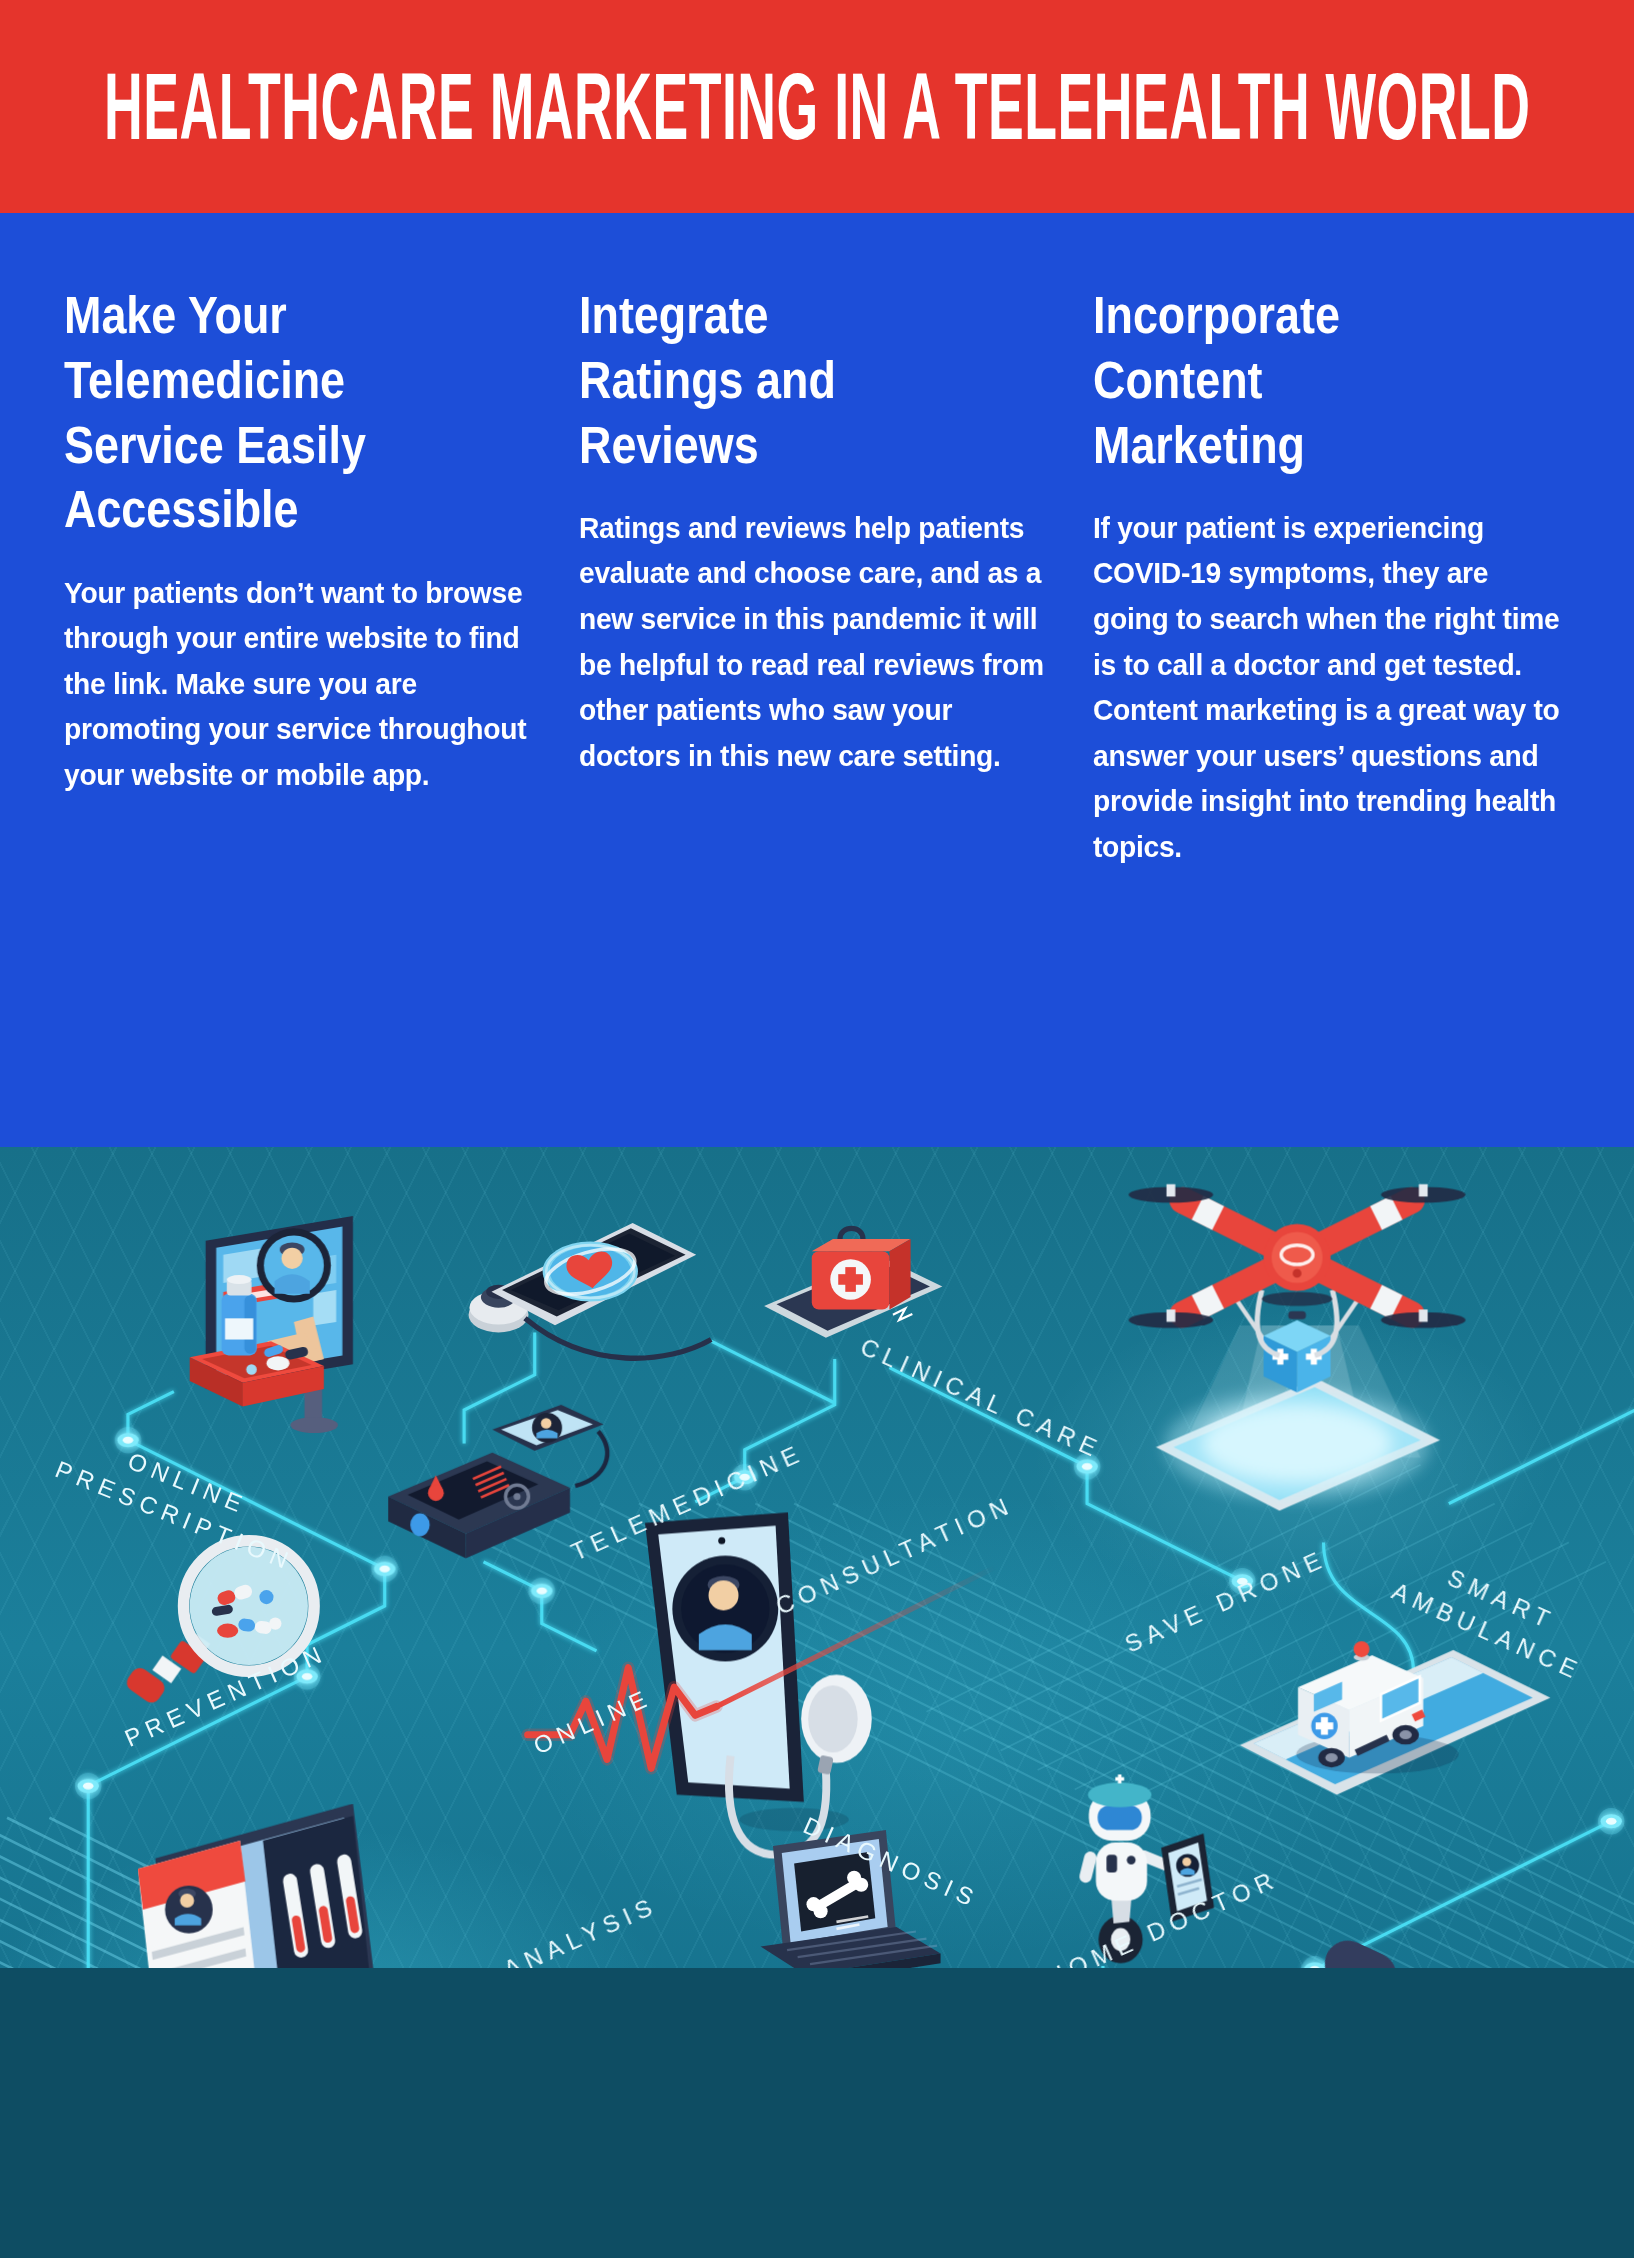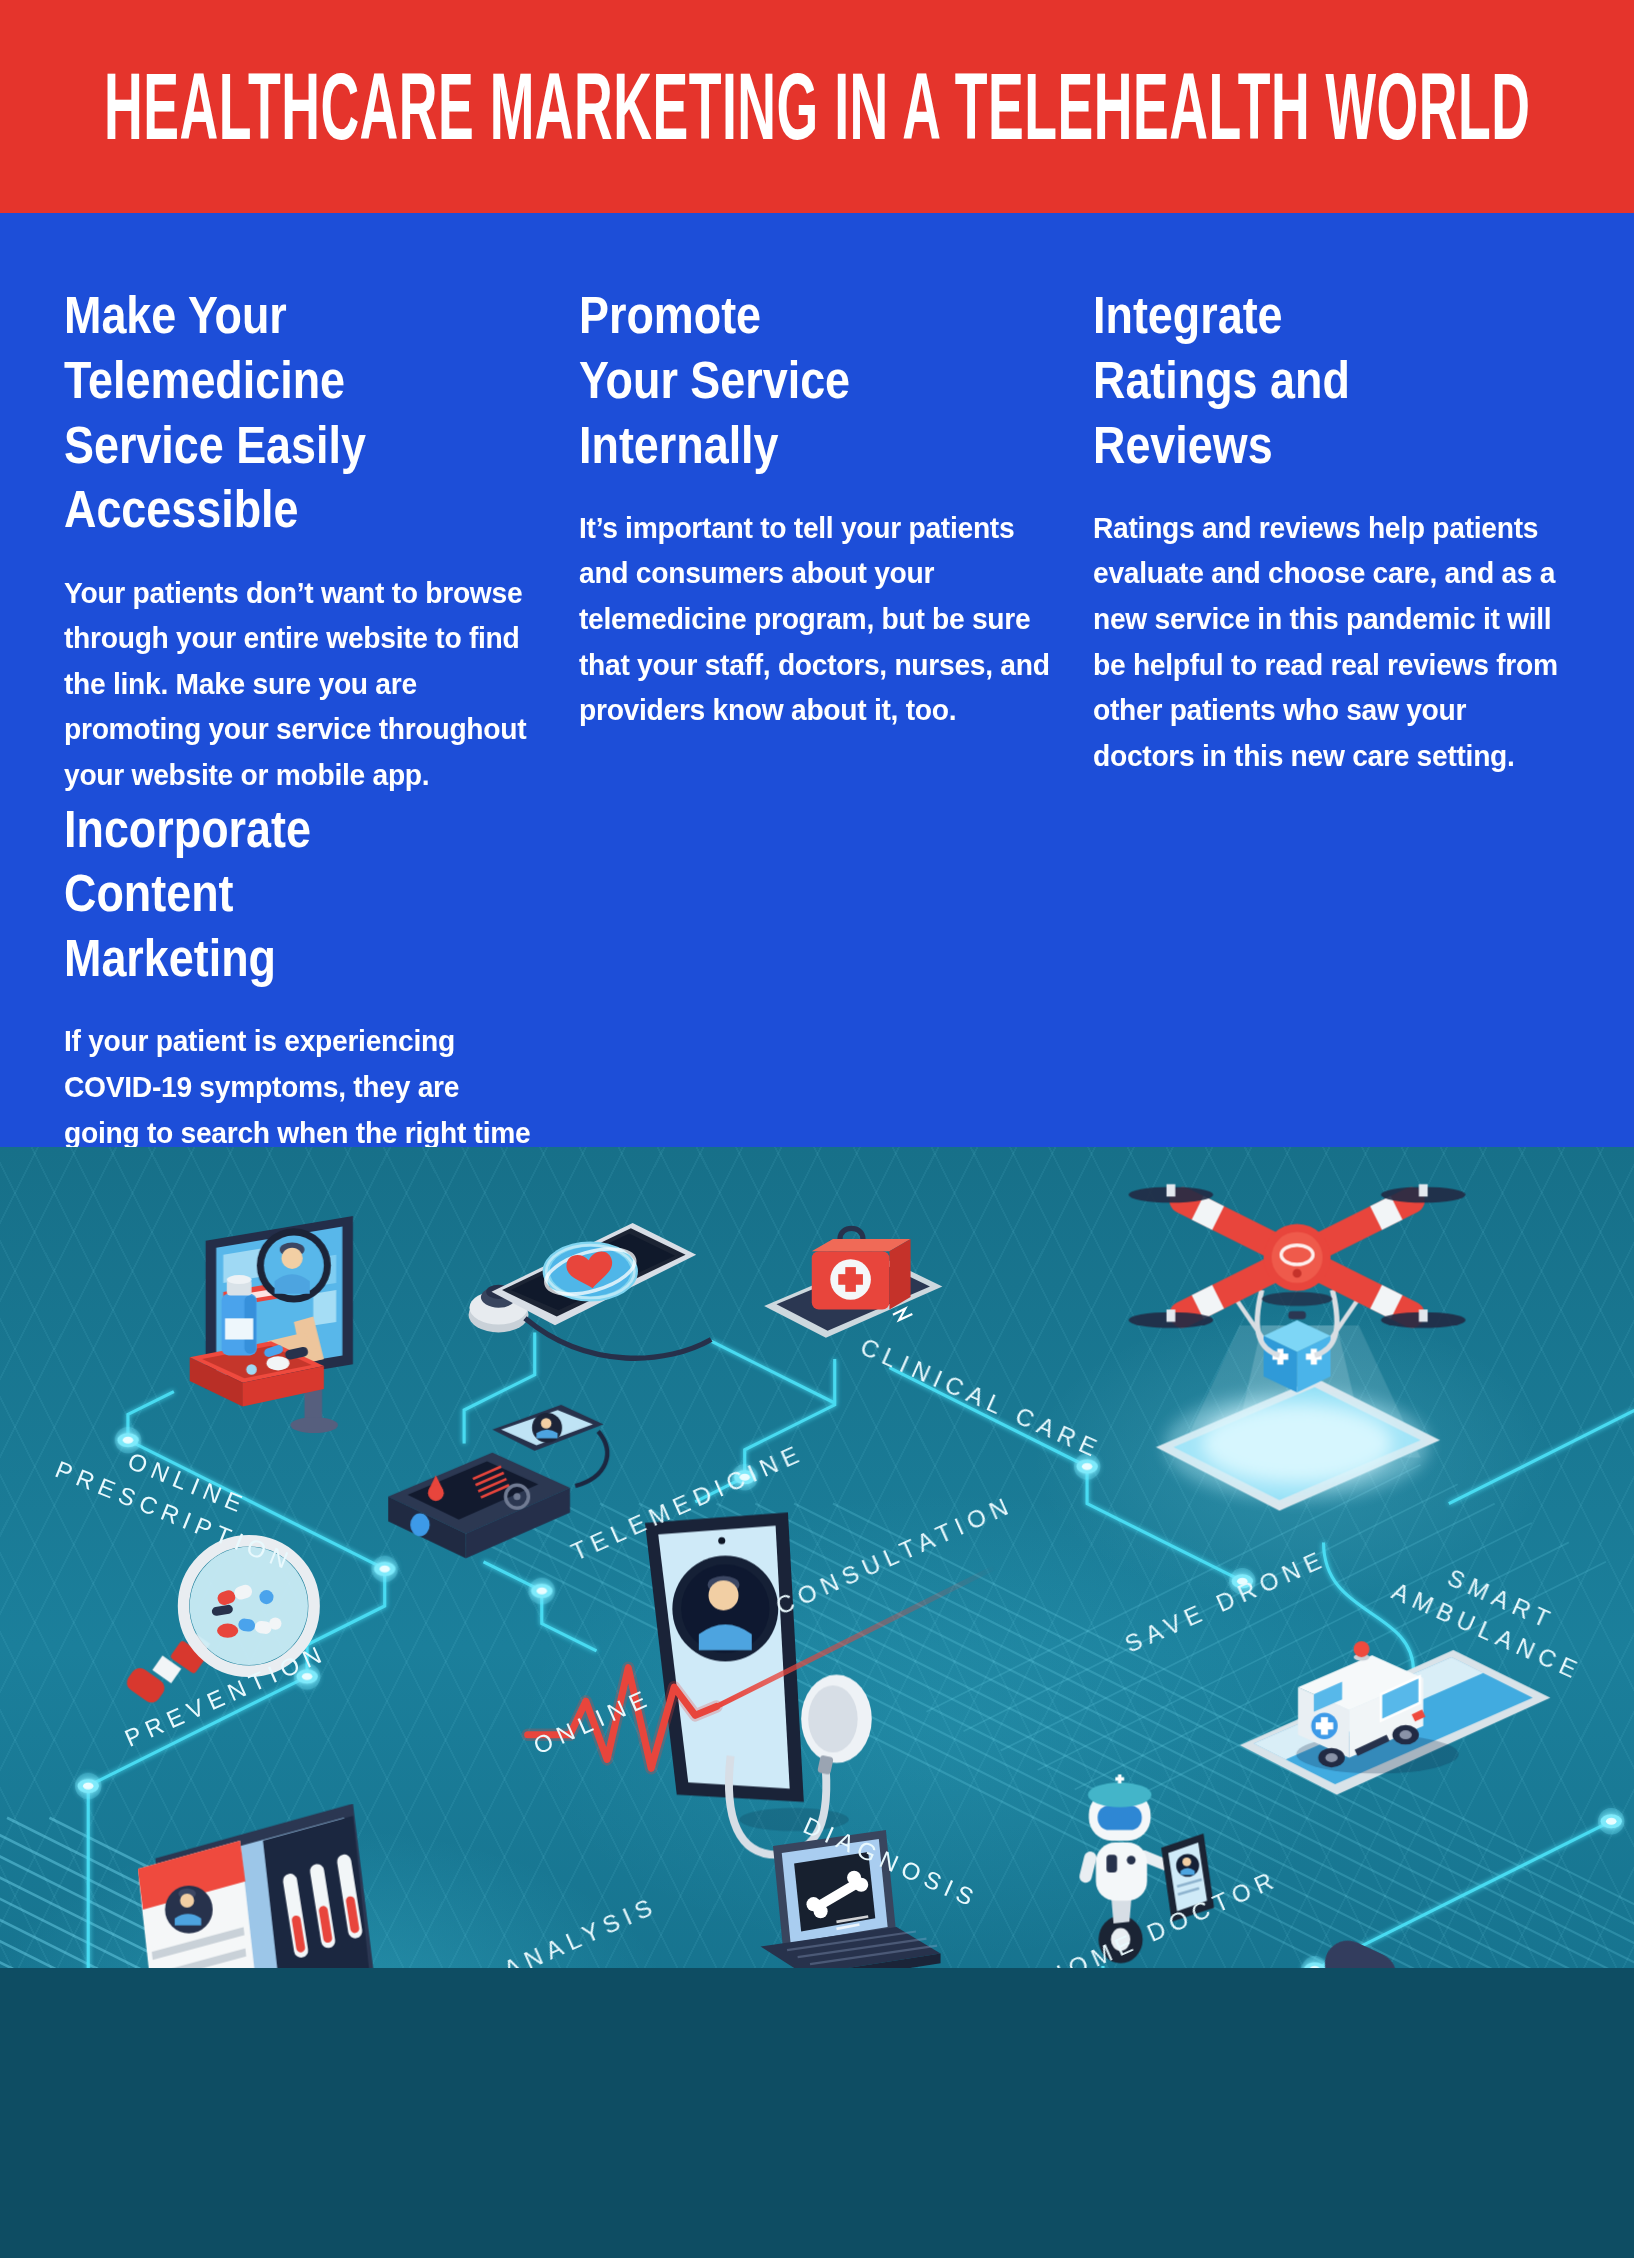--- a/index.html
+++ b/index.html
@@ -66,26 +66,20 @@
     <h1>HEALTHCARE MARKETING IN A TELEHEALTH WORLD</h1>
   </header>
 
   <section class="columns">
     <article class="col">
       <h2>Make Your
 Telemedicine
 Service Easily
 Accessible</h2>
       <p>Your patients don’t want to browse through your entire website to find the link. Make sure you are promoting your service throughout your website or mobile app.</p>
-    </article>
-    <article class="col">
-      <h2>Promote
-Your Service
-Internally</h2>
-      <p>It’s important to tell your patients and consumers about your telemedicine program, but be sure that your staff, doctors, nurses, and providers know about it, too.</p>
     </article>
     <article class="col">
       <h2>Integrate
 Ratings and
 Reviews</h2>
       <p>Ratings and reviews help patients evaluate and choose care, and as a new service in this pandemic it will be helpful to read real reviews from other patients who saw your doctors in this new care setting.</p>
     </article>
     <article class="col">
       <h2>Incorporate
 Content

